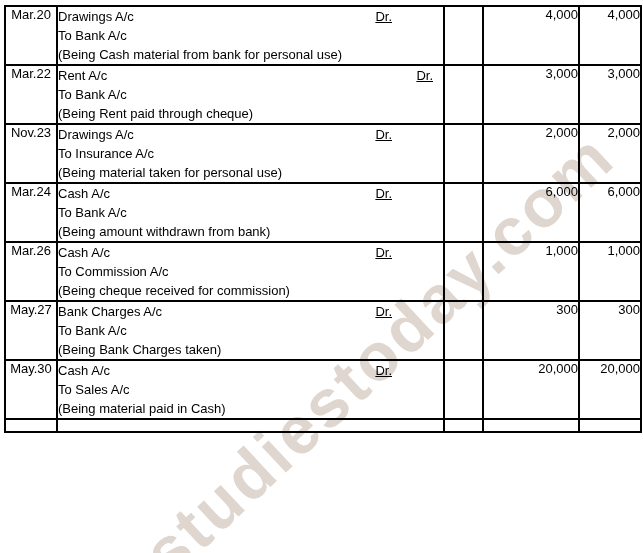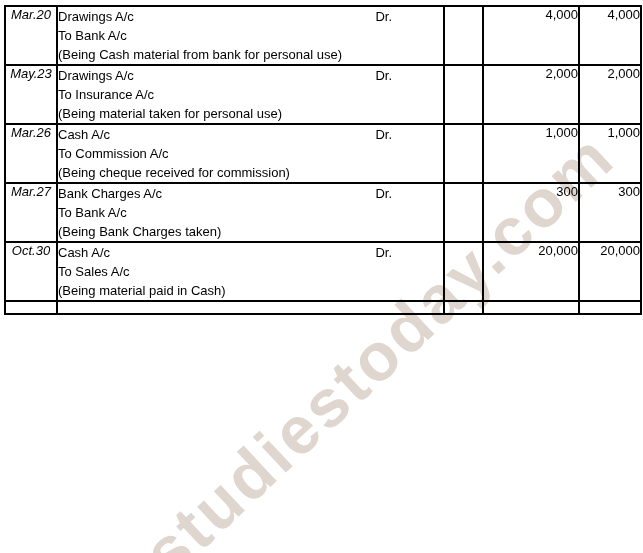--- a/index.html
+++ b/index.html
@@ -48,33 +48,33 @@
   col.c-part { width: 387px; }
   col.c-lf   { width: 39px; }
   col.c-dr   { width: 96px; }
   col.c-cr   { width: 62px; }
 
   tr.entry-row { height: 58px; }
 
   td.date-cell {
     text-align: center;
     padding-top: 8px;
-    font-style: italic;
   }
   td.particulars-cell {
     padding: 6px 0 0 8px;
     line-height: 19px;
   }
   .line-debit {
     display: flex;
     align-items: flex-start;
   }
   .dr-label {
     margin-left: auto;
     margin-right: 51px;
+    text-decoration: underline;
   }
   .dr-label.flush {
     margin-right: 10px;
   }
   td.debit-cell {
     text-align: right;
     padding: 8px 8px 0 0;
   }
   td.credit-cell {
     text-align: right;
@@ -107,71 +107,99 @@
         <span class="dr-label">Dr.</span>
       </div>
       <div>To Bank A/c</div>
       <div>(Being Cash material from bank for personal use)</div>
     </td>
     <td class="lf-cell"></td>
     <td class="debit-cell">4,000</td>
     <td class="credit-cell">4,000</td>
   </tr>
 
-
-  <tr class="entry-row">
-    <td class="date-cell">May.23</td>
+  <tr class="entry-row">
+    <td class="date-cell">Mar.22</td>
+    <td class="particulars-cell">
+      <div class="line-debit">
+        <span>Rent A/c</span>
+        <span class="dr-label flush">Dr.</span>
+      </div>
+      <div>To Bank A/c</div>
+      <div>(Being Rent paid through cheque)</div>
+    </td>
+    <td class="lf-cell"></td>
+    <td class="debit-cell">3,000</td>
+    <td class="credit-cell">3,000</td>
+  </tr>
+
+  <tr class="entry-row">
+    <td class="date-cell">Nov.23</td>
     <td class="particulars-cell">
       <div class="line-debit">
         <span>Drawings A/c</span>
         <span class="dr-label">Dr.</span>
       </div>
       <div>To Insurance A/c</div>
       <div>(Being material taken for personal use)</div>
     </td>
     <td class="lf-cell"></td>
     <td class="debit-cell">2,000</td>
     <td class="credit-cell">2,000</td>
   </tr>
 
+  <tr class="entry-row">
+    <td class="date-cell">Mar.24</td>
+    <td class="particulars-cell">
+      <div class="line-debit">
+        <span>Cash A/c</span>
+        <span class="dr-label">Dr.</span>
+      </div>
+      <div>To Bank A/c</div>
+      <div>(Being amount withdrawn from bank)</div>
+    </td>
+    <td class="lf-cell"></td>
+    <td class="debit-cell">6,000</td>
+    <td class="credit-cell">6,000</td>
+  </tr>
 
   <tr class="entry-row">
     <td class="date-cell">Mar.26</td>
     <td class="particulars-cell">
       <div class="line-debit">
         <span>Cash A/c</span>
         <span class="dr-label">Dr.</span>
       </div>
       <div>To Commission A/c</div>
       <div>(Being cheque received for commission)</div>
     </td>
     <td class="lf-cell"></td>
     <td class="debit-cell">1,000</td>
     <td class="credit-cell">1,000</td>
   </tr>
 
   <tr class="entry-row">
-    <td class="date-cell">Mar.27</td>
+    <td class="date-cell">May.27</td>
     <td class="particulars-cell">
       <div class="line-debit">
         <span>Bank Charges A/c</span>
         <span class="dr-label">Dr.</span>
       </div>
       <div>To Bank A/c</div>
       <div>(Being Bank Charges taken)</div>
     </td>
     <td class="lf-cell"></td>
     <td class="debit-cell">300</td>
     <td class="credit-cell">300</td>
   </tr>
 
 
 
   <tr class="entry-row">
-    <td class="date-cell">Oct.30</td>
+    <td class="date-cell">May.30</td>
     <td class="particulars-cell">
       <div class="line-debit">
         <span>Cash A/c</span>
         <span class="dr-label">Dr.</span>
       </div>
       <div>To Sales A/c</div>
       <div>(Being material paid in Cash)</div>
     </td>
     <td class="lf-cell"></td>
     <td class="debit-cell">20,000</td>

